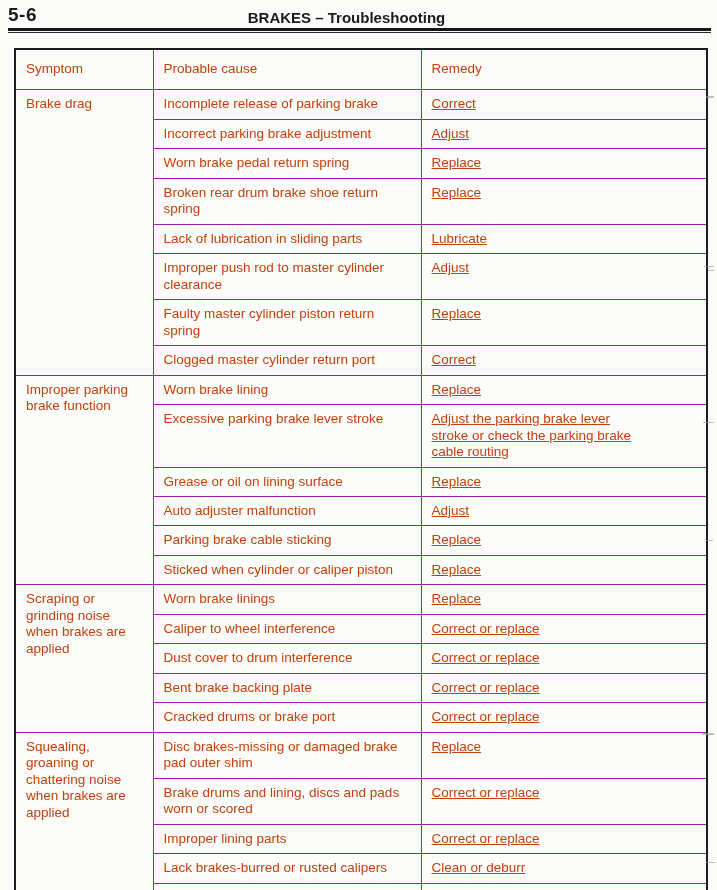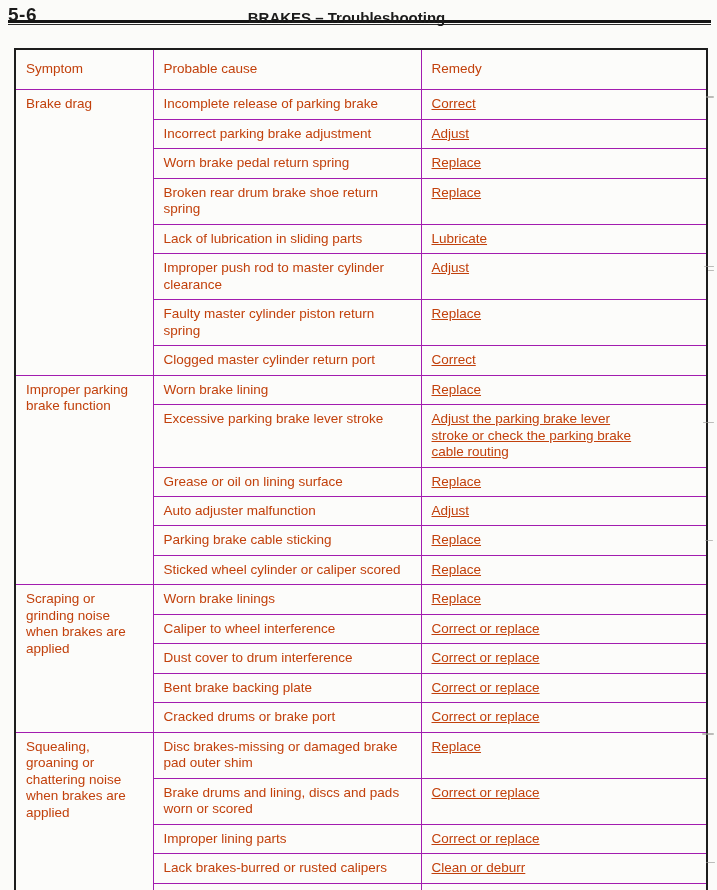--- a/index.html
+++ b/index.html
@@ -8,21 +8,21 @@
     background: #fbfbf9;
     font-family: "Liberation Sans", "DejaVu Sans", sans-serif;
     color: #1b1b1b;
     overflow: hidden;
   }
   .page { position: relative; width: 717px; height: 890px; }
 
   
   .page-header {
     position: relative;
-    height: 20px;
+    height: 28px;
     padding-top: 16px;
   }
   .page-number {
     position: absolute;
     left: 8px; top: 4px;
     font-size: 19px;
     font-weight: bold;
     letter-spacing: 0.5px;
   }
   .page-title {
@@ -203,21 +203,21 @@
         <tr>
           <td>
             <span class="cause-text">Parking brake cable sticking</span>
           </td>
           <td>
             <span class="remedy-text">Replace</span>
           </td>
         </tr>
         <tr>
           <td>
-            <span class="cause-text">Sticked wheel cylinder or caliper scored</span>
+            <span class="cause-text">Sticked when cylinder or caliper piston</span>
           </td>
           <td>
             <span class="remedy-text">Replace</span>
           </td>
         </tr>
         <tr>
           <td rowspan="5" class="symptom">Scraping or grinding noise when brakes are applied</td>
           <td>
             <span class="cause-text">Worn brake linings</span>
           </td>

